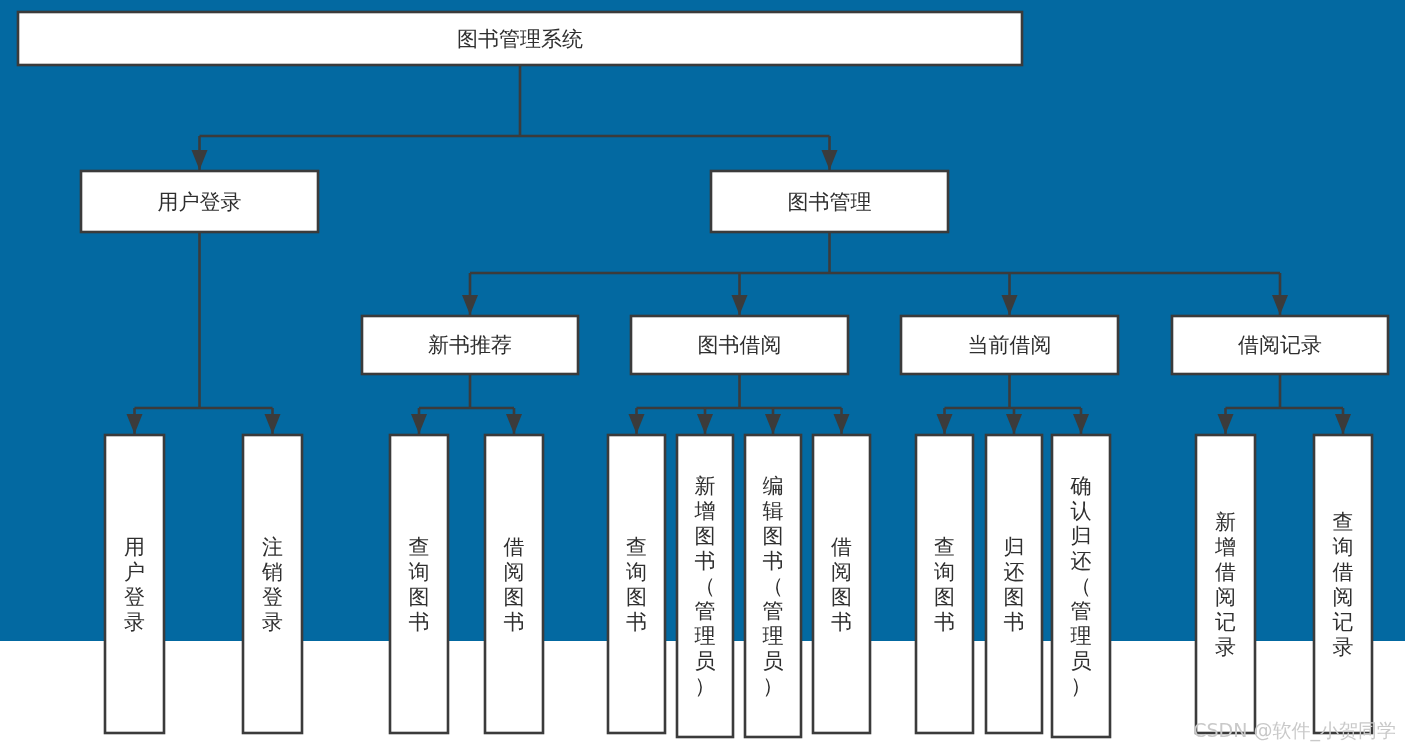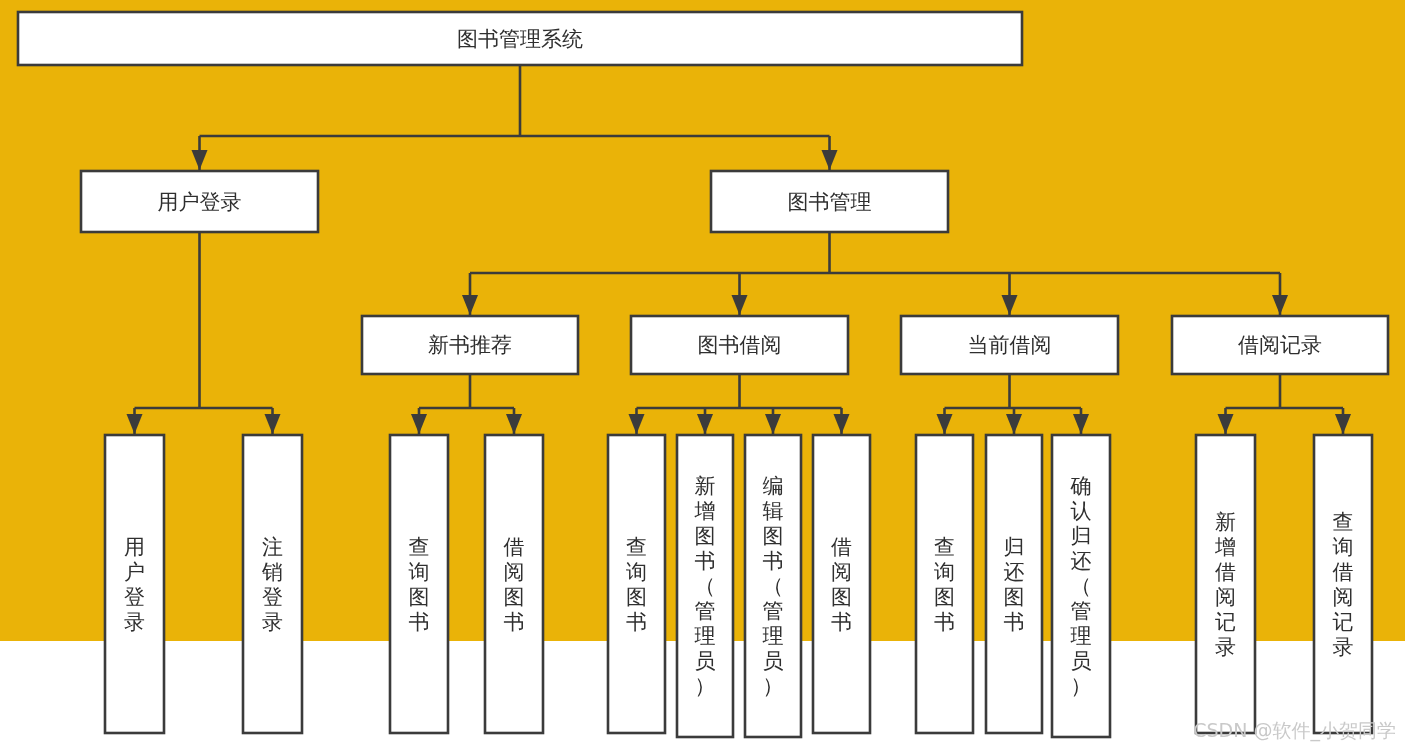--- a/index.html
+++ b/index.html
@@ -11,21 +11,21 @@
   body {
     width: 1405px;
     height: 747px;
     overflow: hidden;
     font-family: "DejaVu Sans", "Liberation Sans", sans-serif;
   }
   #diagram-root {
     position: relative;
     width: 1405px;
     height: 641px;
-    background: #eab308;
+    background: #0369a1;
   }
   svg.flow-canvas {
     position: absolute;
     top: 0;
     left: 0;
     width: 1405px;
     height: 747px;
     display: block;
   }
   .node-box {

